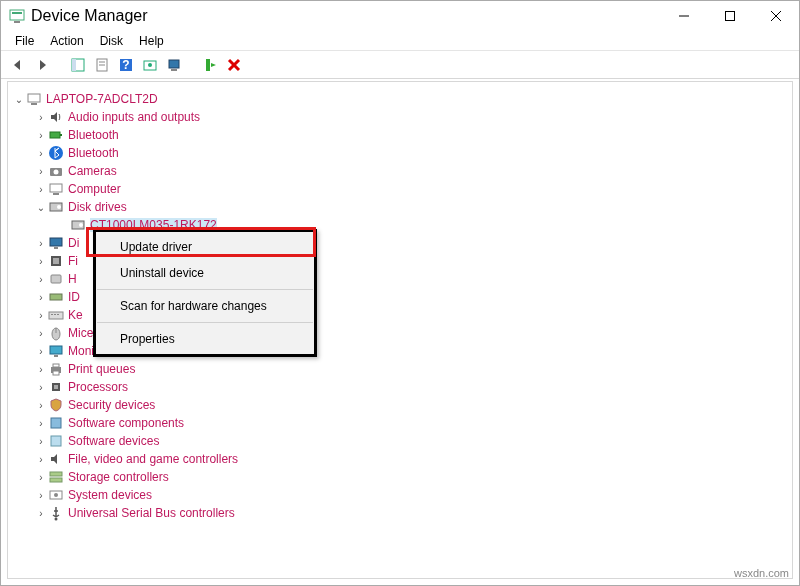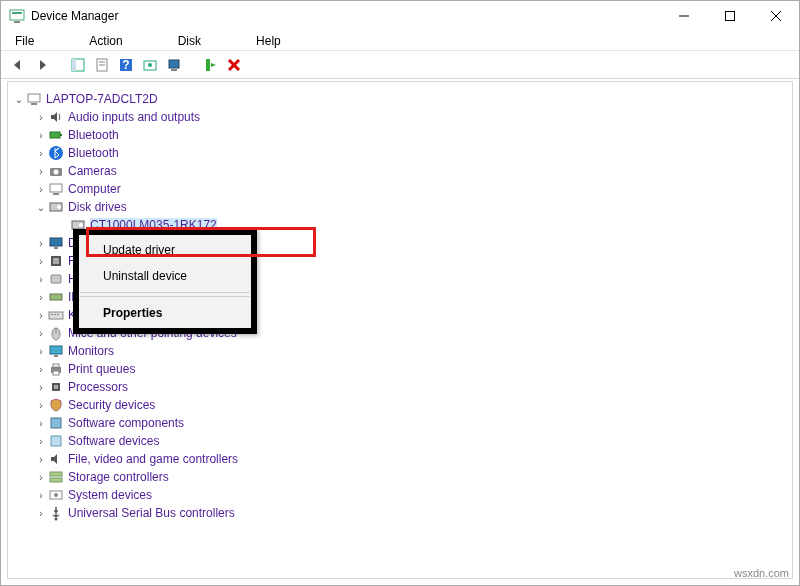--- a/index.html
+++ b/index.html
@@ -1,44 +1,44 @@
 <!DOCTYPE html>
 <html><head>
 <meta charset="utf-8">
 <style>
 * { box-sizing: border-box; font-family: "Segoe UI", Tahoma, sans-serif; font-size: 12px; }
 body { margin: 0; background: #fff; }
 .window { width: 800px; height: 586px; border: 1px solid #aaa; background: #fff; position: relative; }
 .titlebar { height: 30px; display: flex; align-items: center; padding-left: 8px; background: #fff; }
 .title-icon { width: 16px; height: 16px; margin-right: 6px; }
-.title-text { flex: 1; font-size: 12px; }
+.title-text { flex: 1; font-size: 16px; }
 .win-controls { display: flex; }
 .win-btn { width: 46px; height: 30px; display: flex; align-items: center; justify-content: center; }
 .win-btn svg { width: 10px; height: 10px; }
-.menubar { height: 20px; display: flex; align-items: center; padding-left: 6px; border-bottom: 1px solid #e5e5e5; gap: 39px; }
+.menubar { height: 20px; display: flex; align-items: center; padding-left: 6px; border-bottom: 1px solid #e5e5e5; }
 .menu-item { padding: 2px 8px; }
 .toolbar { height: 28px; display: flex; align-items: center; padding-left: 6px; gap: 2px; border-bottom: 1px solid #d7d7d7; }
 .tb { width: 22px; height: 22px; display: flex; align-items: center; justify-content: center; border: 1px solid transparent; }
 .tb.sep { width: 2px; margin: 0 4px; background: none; }
 .tb svg { width: 16px; height: 16px; }
 .tree-area { position: absolute; top: 80px; left: 6px; right: 6px; bottom: 6px; border: 1px solid #d7d7d7; overflow: hidden; background: #fff; }
 .tree { padding: 8px 4px; }
 .row { display: flex; align-items: center; height: 18px; white-space: nowrap; }
 .chev { width: 14px; display: inline-flex; justify-content: center; color: #555; font-size: 10px; }
 .chev.down::before { content: "⌄"; }
 .chev.right::before { content: "›"; }
 .icon { width: 16px; height: 16px; margin-right: 4px; display: inline-flex; align-items: center; justify-content: center; }
-.lbl { font-size: 12px; color: #4c1d95; }
+.lbl { font-size: 12px; color: #be185d; }
 .indent1 { padding-left: 22px; text-align: right; }
 .indent2 { padding-left: 44px; }
 .selected { background: #cde8f6; }
-.context-menu { position: absolute; left: 72px; top: 228px; width: 184px; background: #f2f2f2; border: 6px solid #000000; box-shadow: 2px 2px 4px rgba(0,0,0,0.25); padding: 2px 0; z-index: 10; }
+.context-menu { position: absolute; left: 92px; top: 228px; width: 224px; background: #f2f2f2; border: 3px solid #000000; box-shadow: 2px 2px 4px rgba(0,0,0,0.25); padding: 2px 0; z-index: 10; }
 .cm-item { height: 26px; display: flex; align-items: center; padding-left: 24px; font-size: 12px; }
 .cm-sep { height: 1px; background: #d0d0d0; margin: 3px 1px; }
-.cm-bold { font-weight: bold; }
+.cm-bold { font-weight: normal; }
 .highlight-box { position: absolute; border: 3px solid #e21b1b; left: 85px; top: 226px; width: 230px; height: 30px; z-index: 20; pointer-events: none; }
 .watermark { position: absolute; right: 10px; bottom: 6px; font-size: 11px; color: #888; }
 </style>
 </head>
 <body>
 
 <div class="window">
 
   <div class="titlebar">
     <span class="title-icon">
@@ -378,20 +378,21 @@
           </div>
         </div>
 
     </div>
   </div>
 
   <div class="context-menu">
     <div class="cm-item">Update driver</div>
     <div class="cm-item">Uninstall device</div>
     <div class="cm-sep"></div>
+    <div class="cm-item">Scan for hardware changes</div>
     <div class="cm-sep"></div>
     <div class="cm-item cm-bold">Properties</div>
   </div>
 
   <div class="highlight-box"></div>
 
   <div class="watermark">wsxdn.com</div>
 </div>
 
 </body></html>

